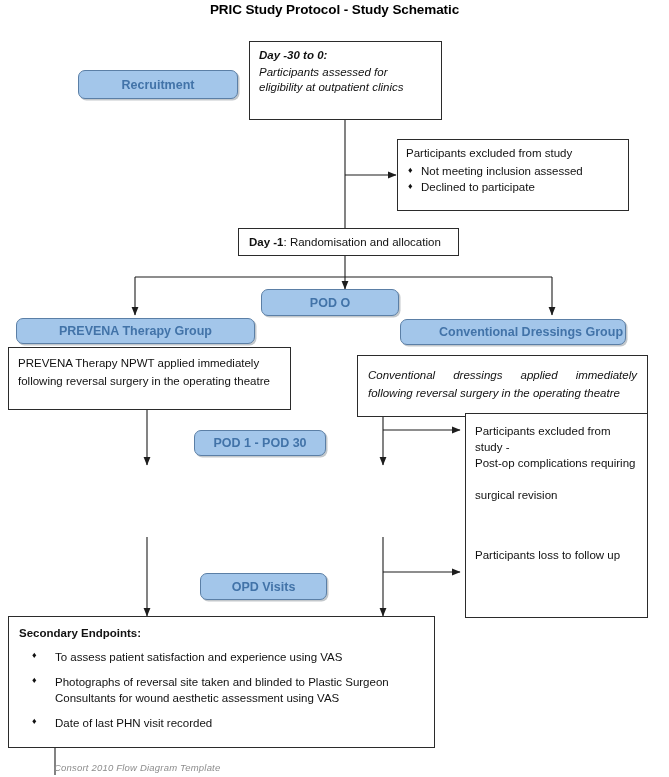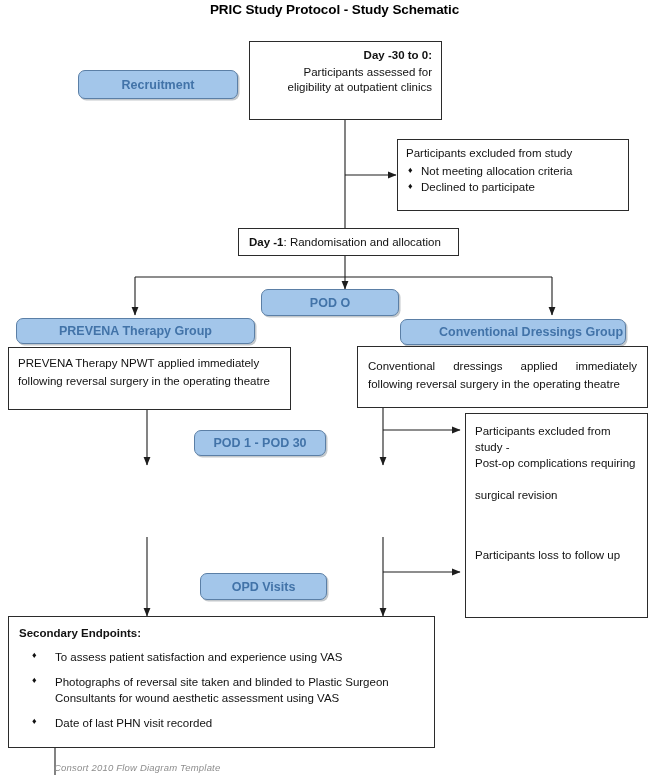--- a/index.html
+++ b/index.html
@@ -17,21 +17,21 @@
     font-size:13.5px;font-weight:bold;letter-spacing:-0.1px;
   }
 
   
   .box{
     position:absolute;box-sizing:border-box;
     border:1px solid #2b2b2b;background:#fff;
     font-size:11.5px;line-height:1.35;color:#111;
   }
   .box .inner{padding:6px 9px;}
-  .box.center{text-align:right;}
+  .box.center{text-align:left;font-style:italic;}
   .box.just .inner{text-align:justify;text-align-last:left;}
 
   
   .pill{
     position:absolute;box-sizing:border-box;
     background:#a3c6ea;
     border:1px solid #5b7fa6;
     border-radius:7px;
     box-shadow:1.5px 1.5px 0 rgba(120,130,140,.45);
     color:#4273a8;
@@ -110,21 +110,21 @@
       <span>eligibility at outpatient clinics</span>
     </div>
   </div>
 
   <div class="box" style="left:397px;top:139px;width:232px;height:72px;">
     <div class="inner" style="padding:6px 8px;">
       <span>Participants excluded from study</span>
       <ul class="diam">
         <li>
           <span class="dia">♦</span>
-          <span>Not meeting allocation criteria</span>
+          <span>Not meeting inclusion assessed</span>
         </li>
         <li>
           <span class="dia">♦</span>
           <span>Declined to participate</span>
         </li>
       </ul>
     </div>
   </div>
 
   <div class="box" style="left:238px;top:228px;width:221px;height:28px;">
@@ -144,21 +144,21 @@
   <div class="pill" style="left:400px;top:319px;width:226px;height:26px;padding-left:36px;">
     <span>Conventional Dressings Group</span>
   </div>
 
   <div class="box" style="left:8px;top:347px;width:283px;height:63px;">
     <div class="inner" style="padding:7px 9px;line-height:1.55;">
       <span>PREVENA Therapy NPWT applied immediately following reversal surgery in the operating theatre</span>
     </div>
   </div>
 
-  <div class="box just" style="left:357px;top:346px;width:291px;height:62px;">
+  <div class="box just" style="left:357px;top:355px;width:291px;height:62px;font-style:italic;">
     <div class="inner" style="padding:10px 10px;line-height:1.6;">
       <span>Conventional dressings applied immediately following reversal surgery in the operating theatre</span>
     </div>
   </div>
 
   <div class="pill" style="left:194px;top:430px;width:132px;height:26px;">
     <span>POD 1 - POD 30</span>
   </div>
 
   <div class="box" style="left:465px;top:413px;width:183px;height:205px;">

